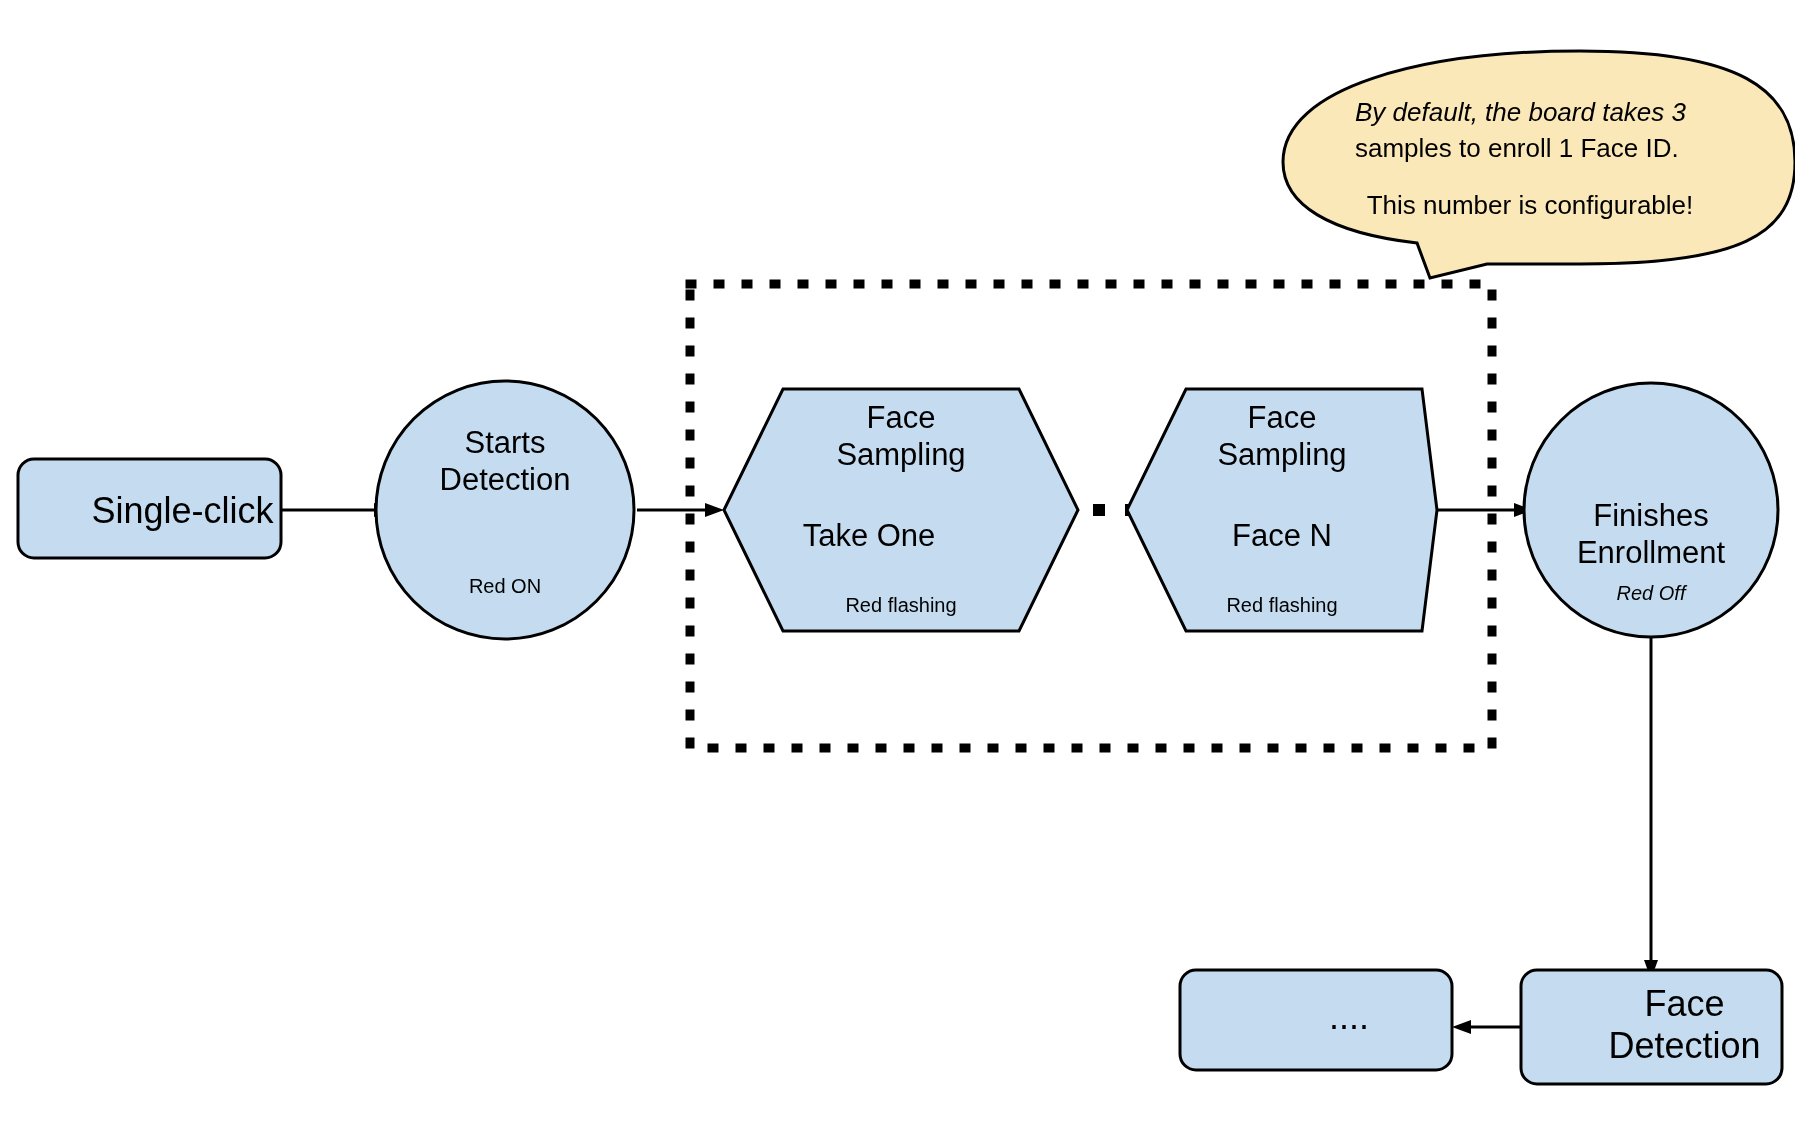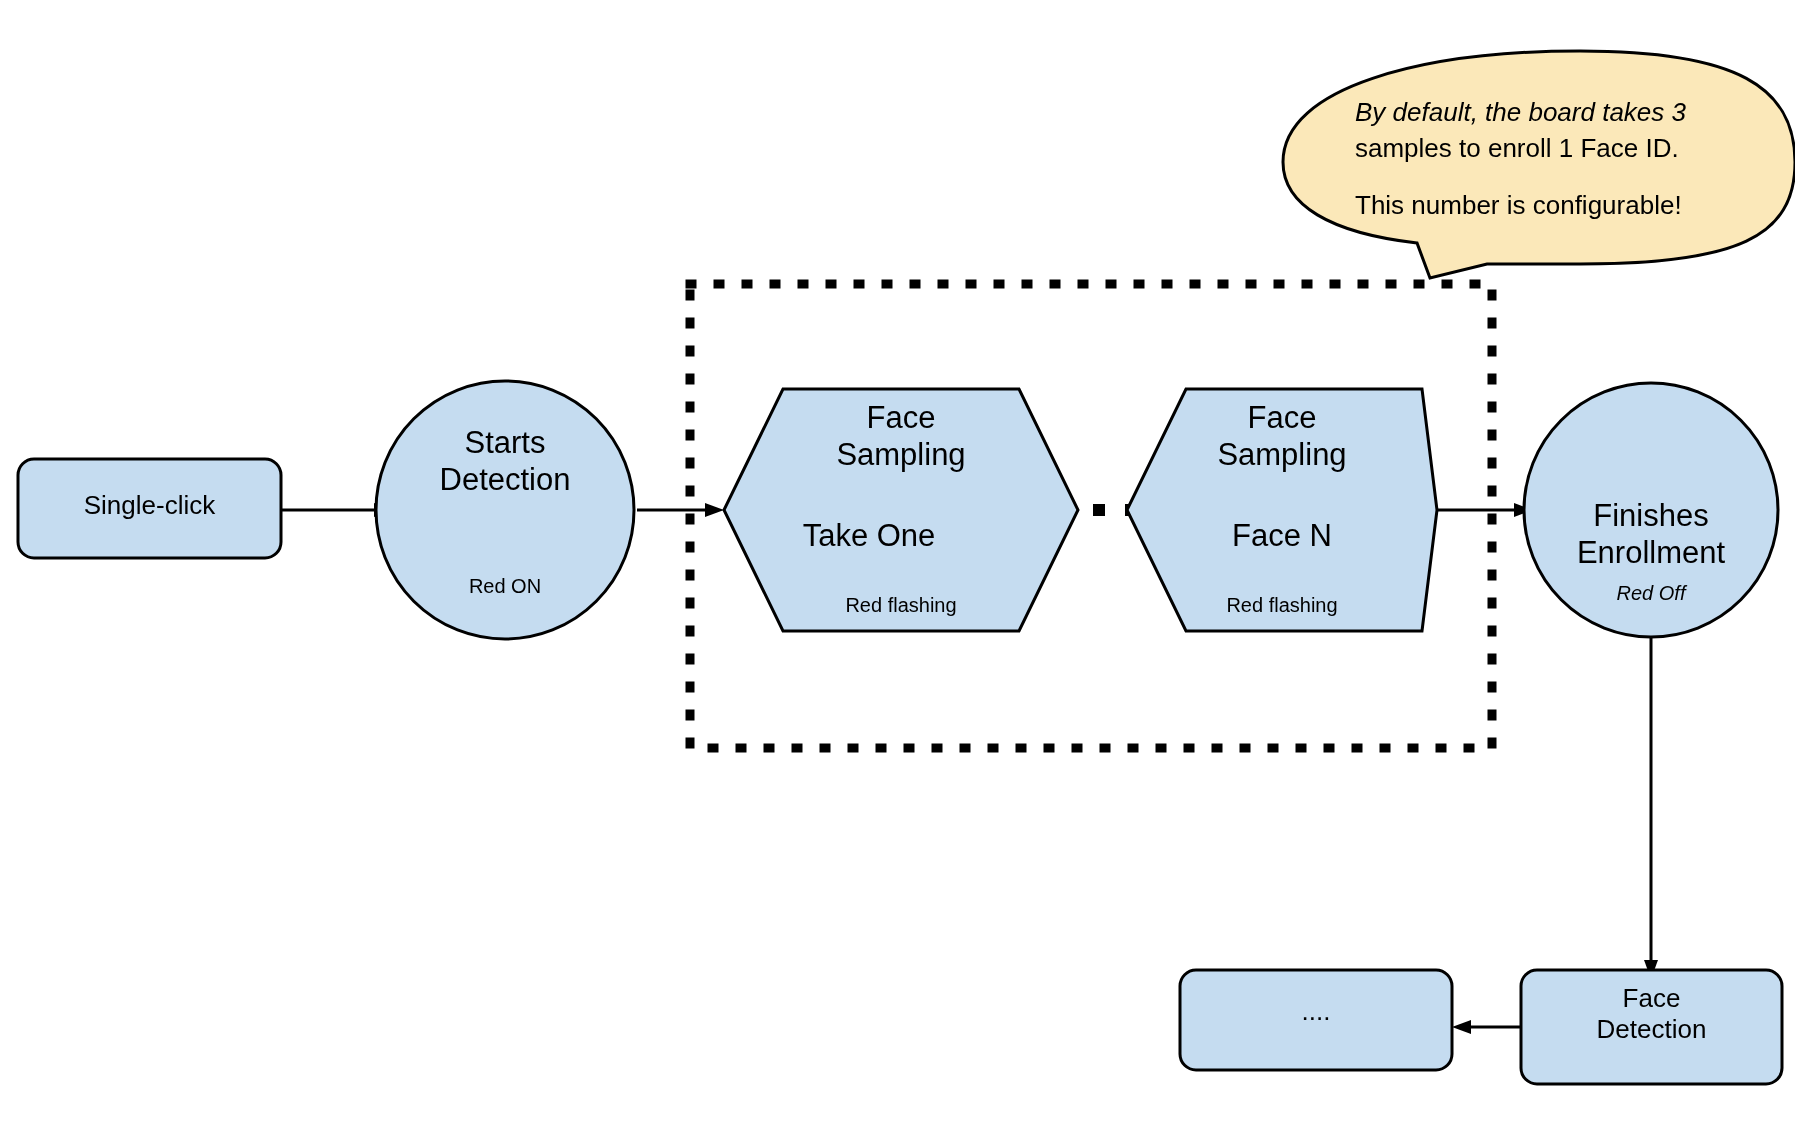--- a/index.html
+++ b/index.html
@@ -22,21 +22,21 @@
     height: 1128px;
   }
   .node-text {
     position: absolute;
     text-align: center;
     color: #000000;
     pointer-events: none;
     white-space: pre-line;
     line-height: 1.18;
   }
-  .t-lg   { font-size: 26px; }
+  .t-lg   { font-size: 36px; padding-left: 33px; }
   .t-md   { font-size: 31px; }
   .t-sm   { font-size: 20px; }
   .t-bub  { font-size: 26px; line-height: 1.35; text-align: left; }
 </style>
 </head>
 <body>
 
 <svg id="canvas" viewBox="0 0 1795 1128" xmlns="http://www.w3.org/2000/svg">
 
   <rect x="690" y="284" width="802" height="464" fill="none" stroke="#000000" stroke-width="9" stroke-dasharray="2 26" stroke-linecap="square"></rect>
@@ -121,13 +121,13 @@
 Enrollment</div>
 <div class="node-text t-sm" style="left:1524px; top:582px; width:254px;font-style:italic;">Red Off</div>
 
 <div class="node-text t-lg" style="left:1521px; top:983px; width:261px;">Face
 Detection</div>
 
 <div class="node-text t-lg" style="left:1180px; top:996px; width:272px;">....</div>
 
 <div class="node-text t-bub" style="left:1355px; top:95px; width:350px;font-style:italic;">By default, the board takes 3</div>
 <div class="node-text t-bub" style="left:1355px; top:131px; width:350px;">samples to enroll 1 Face ID.</div>
-<div class="node-text t-bub" style="left:1355px; top:188px; width:350px;">This number is configurable!</div>
+<div class="node-text t-bub" style="left:1355px; top:188px; width:350px;text-align:center;">This number is configurable!</div>
 
 </body></html>

